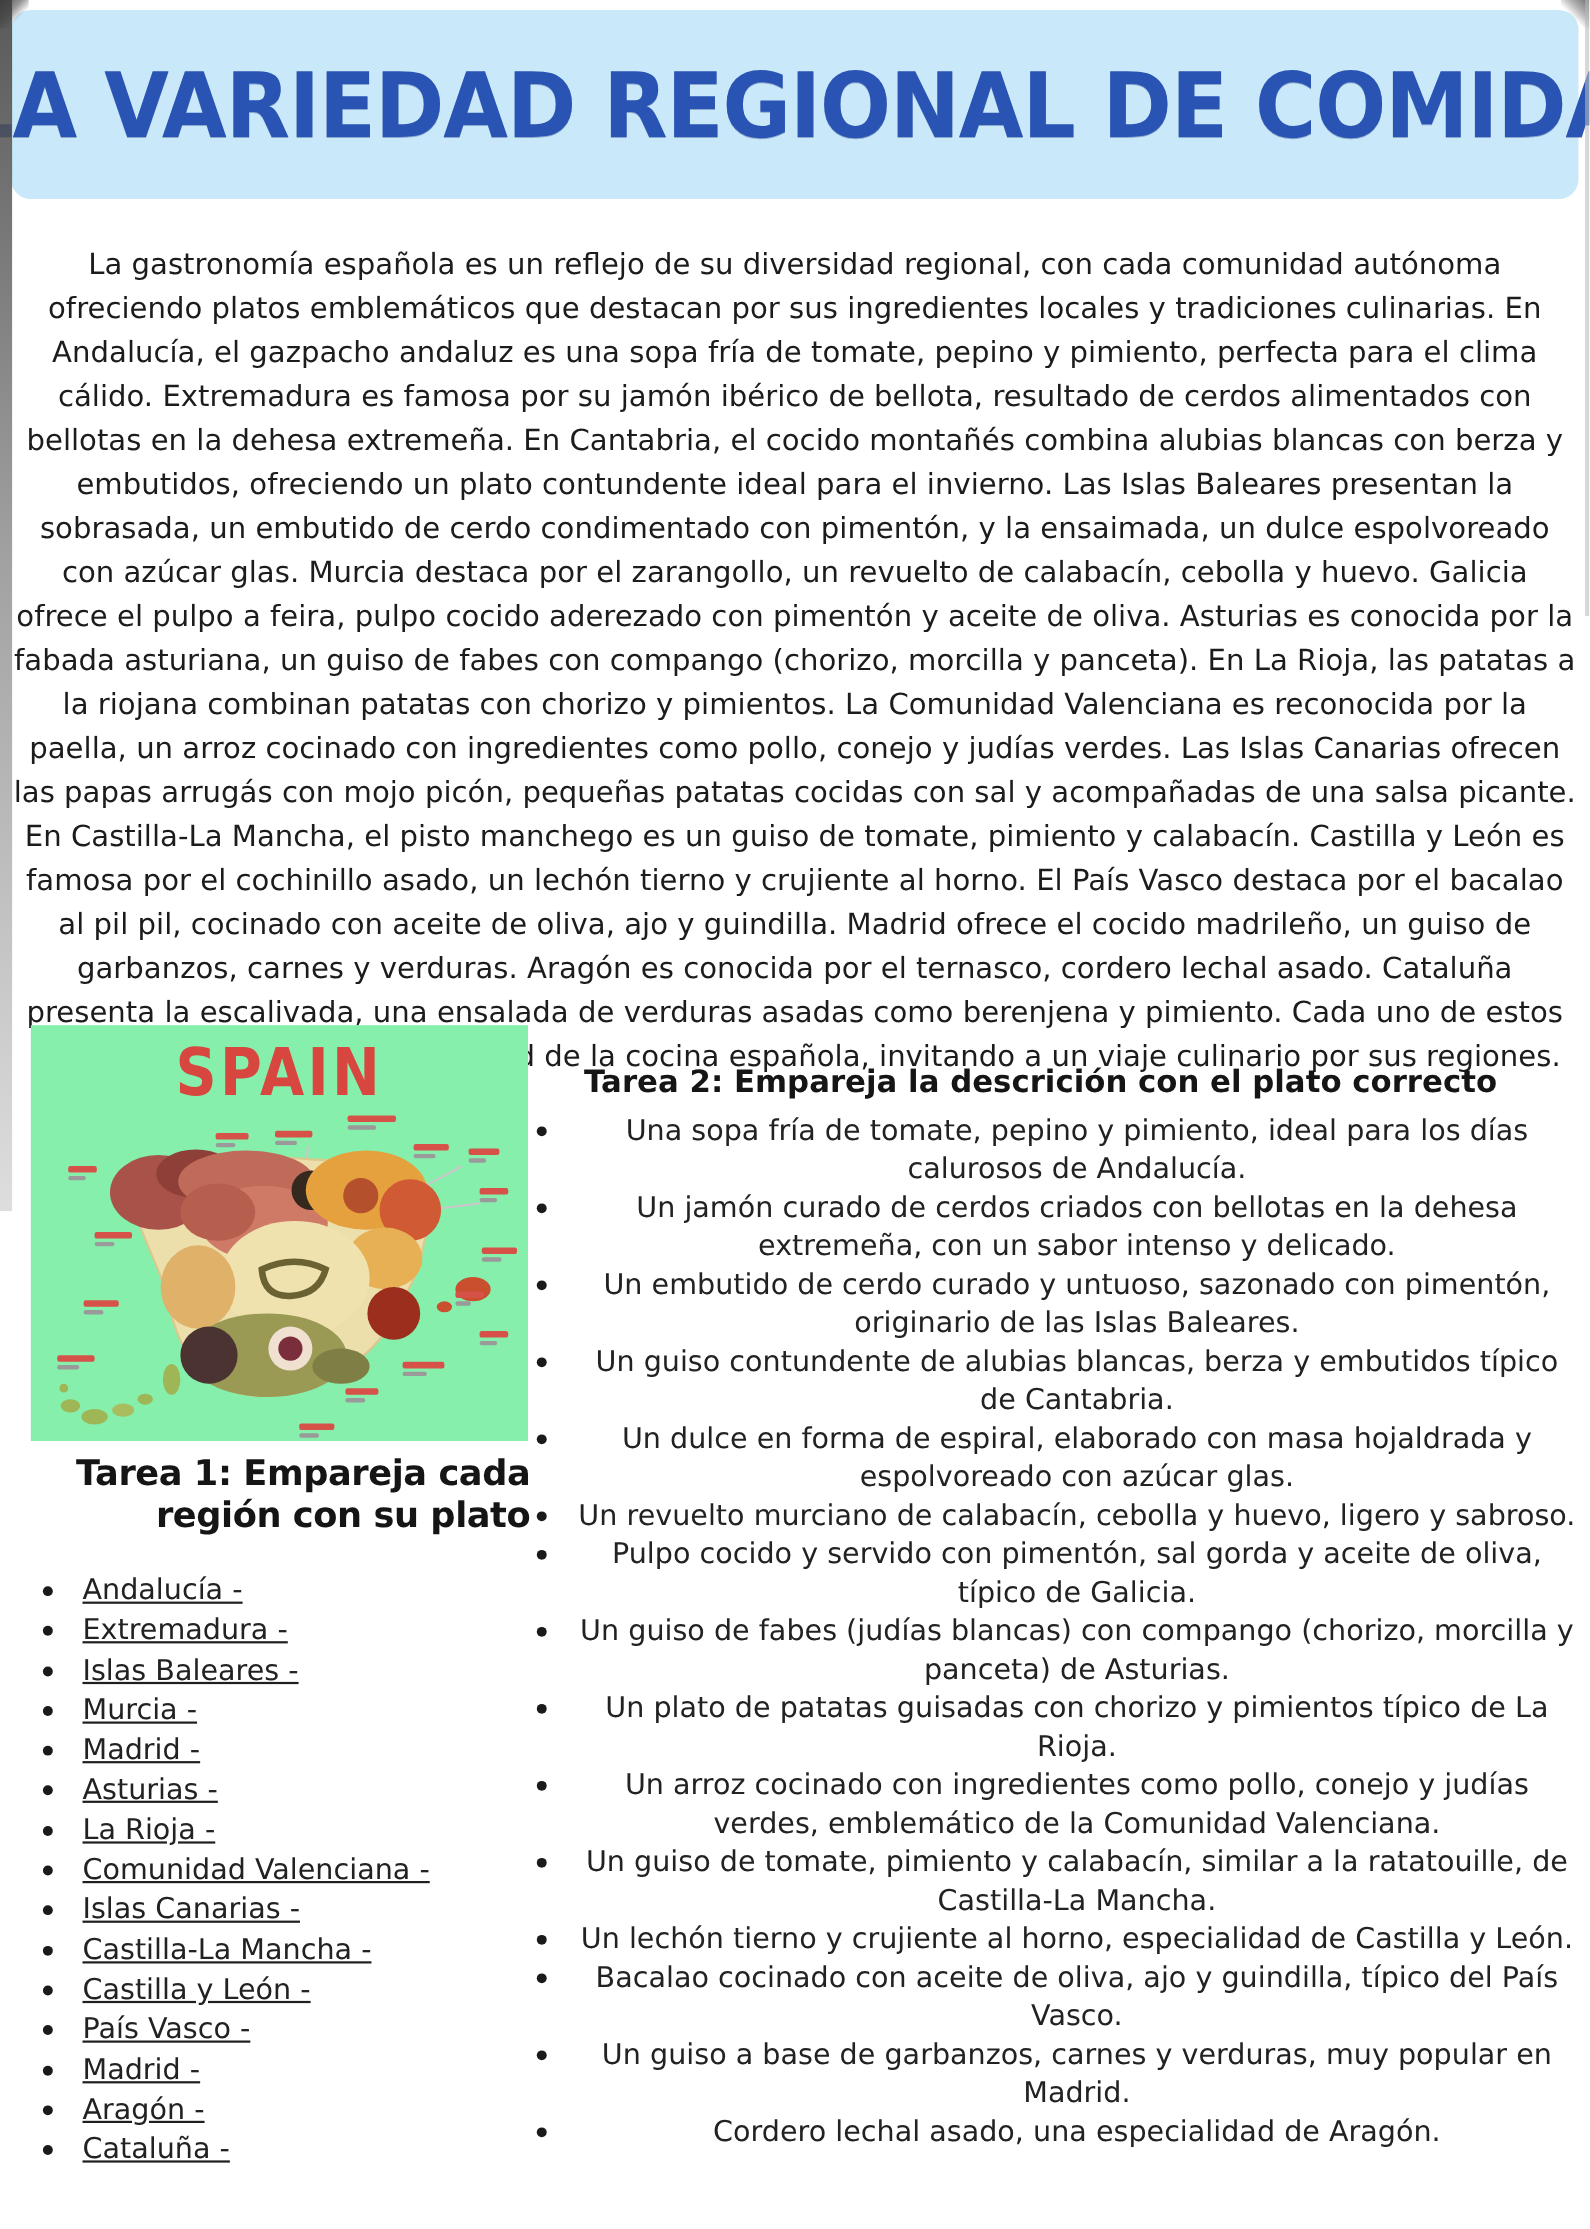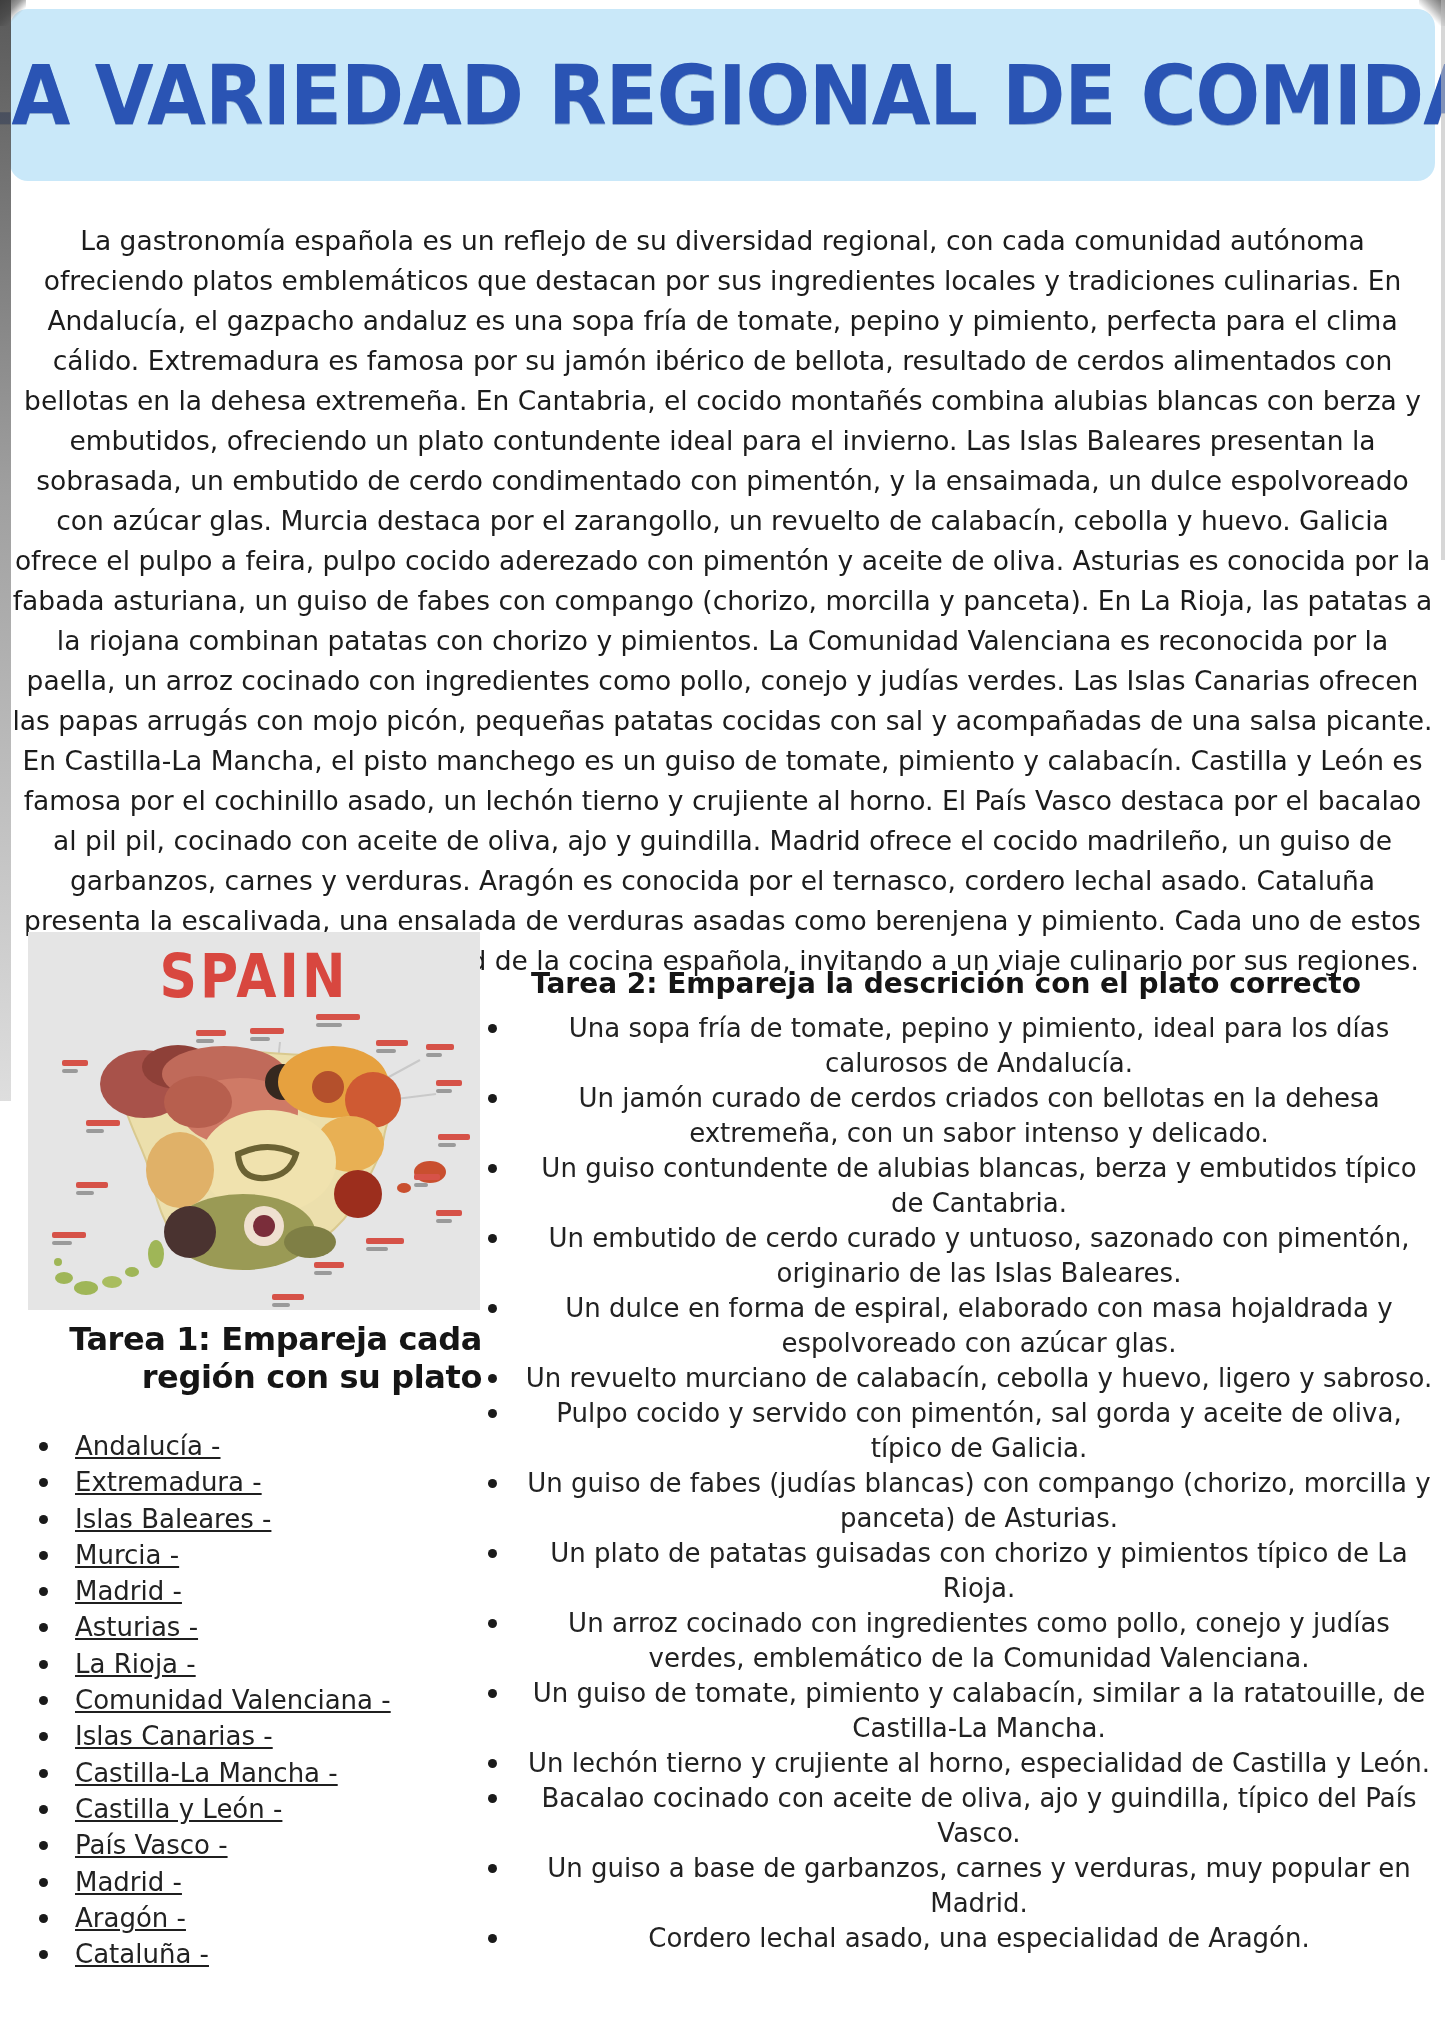--- a/index.html
+++ b/index.html
@@ -35,21 +35,21 @@
   
   .intro{
     position:absolute;left:12px;right:12px;top:194px;
     font-size:26.5px;line-height:40px;text-align:center;
     color:#1c1c1c;
   }
 
   
   .map-panel{
     position:absolute;left:28px;top:932px;width:452px;height:378px;
-    background:#e5e5e5;
+    background:#86efac;
   }
   .map-title{
     position:absolute;left:0;top:14px;width:100%;
     text-align:center;font-size:52px;font-weight:bold;letter-spacing:3px;
     transform:scaleY(1.15);
   }
   .map-svg{position:absolute;left:0;top:0;width:452px;height:378px;}
 
   
   .t1-heading{
@@ -237,22 +237,22 @@
     <li><span class="dot"></span><span>País Vasco -</span></li>
     <li><span class="dot"></span><span>Madrid -</span></li>
     <li><span class="dot"></span><span>Aragón -</span></li>
     <li><span class="dot"></span><span>Cataluña -</span></li>
   </ul>
 
   <div class="t2-heading">Tarea 2: Empareja la descrición con el plato correcto</div>
   <ul class="t2-list">
     <li><span class="dot"></span><span>Una sopa fría de tomate, pepino y pimiento, ideal para los días calurosos de Andalucía.</span></li>
     <li><span class="dot"></span><span>Un jamón curado de cerdos criados con bellotas en la dehesa extremeña, con un sabor intenso y delicado.</span></li>
+    <li><span class="dot"></span><span>Un embutido de cerdo curado y untuoso, sazonado con pimentón, originario de las Islas Baleares.</span></li>
     <li><span class="dot"></span><span>Un guiso contundente de alubias blancas, berza y embutidos típico de Cantabria.</span></li>
-    <li><span class="dot"></span><span>Un embutido de cerdo curado y untuoso, sazonado con pimentón, originario de las Islas Baleares.</span></li>
     <li><span class="dot"></span><span>Un dulce en forma de espiral, elaborado con masa hojaldrada y espolvoreado con azúcar glas.</span></li>
     <li><span class="dot"></span><span>Un revuelto murciano de calabacín, cebolla y huevo, ligero y sabroso.</span></li>
     <li><span class="dot"></span><span>Pulpo cocido y servido con pimentón, sal gorda y aceite de oliva, típico de Galicia.</span></li>
     <li><span class="dot"></span><span>Un guiso de fabes (judías blancas) con compango (chorizo, morcilla y panceta) de Asturias.</span></li>
     <li><span class="dot"></span><span>Un plato de patatas guisadas con chorizo y pimientos típico de La Rioja.</span></li>
     <li><span class="dot"></span><span>Un arroz cocinado con ingredientes como pollo, conejo y judías verdes, emblemático de la Comunidad Valenciana.</span></li>
     <li><span class="dot"></span><span>Un guiso de tomate, pimiento y calabacín, similar a la ratatouille, de Castilla-La Mancha.</span></li>
     <li><span class="dot"></span><span>Un lechón tierno y crujiente al horno, especialidad de Castilla y León.</span></li>
     <li><span class="dot"></span><span>Bacalao cocinado con aceite de oliva, ajo y guindilla, típico del País Vasco.</span></li>
     <li><span class="dot"></span><span>Un guiso a base de garbanzos, carnes y verduras, muy popular en Madrid.</span></li>

